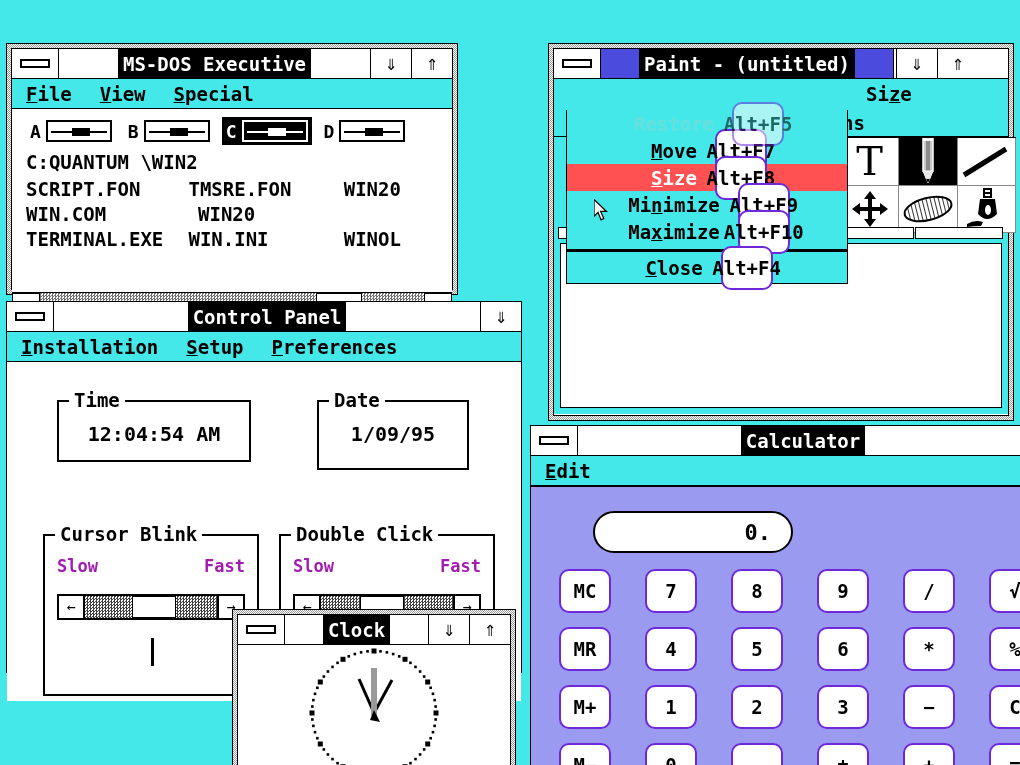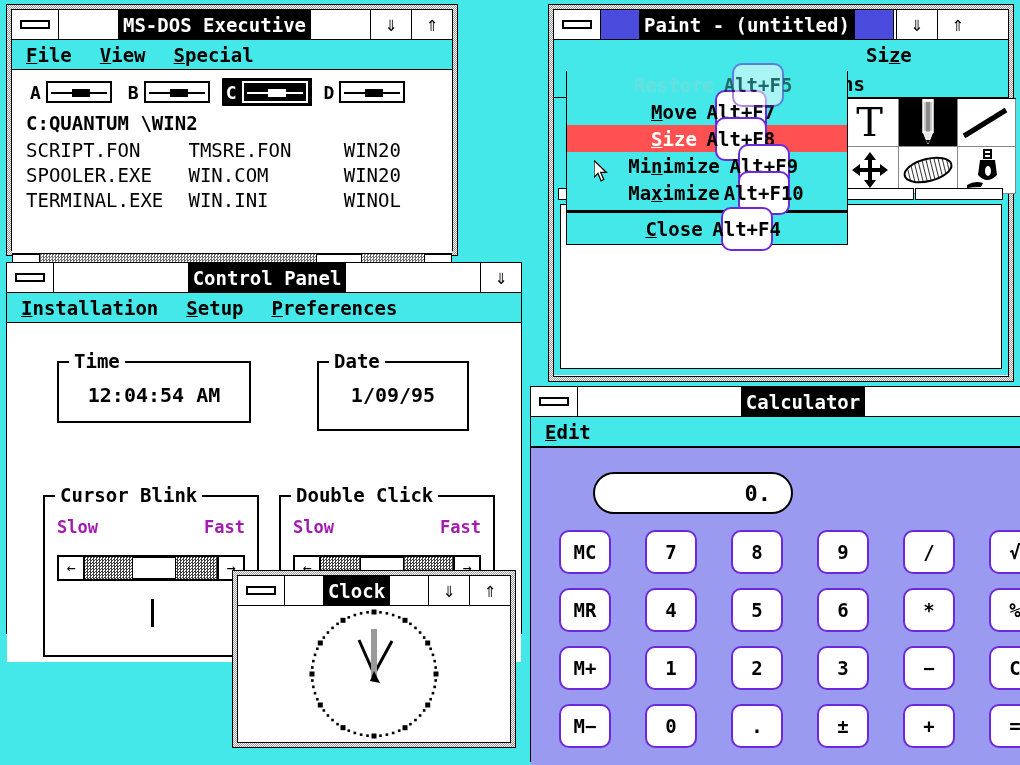--- a/index.html
+++ b/index.html
@@ -4,21 +4,21 @@
 <title>Windows 1.x Desktop</title>
 <style>
   html,body{margin:0;padding:0;}
   body{
     width:1020px;height:765px;
     background:#45e8e8;
     font-family:"DejaVu Sans Mono","Liberation Mono",monospace;
     overflow:hidden;
     position:relative;
   }
-  .win{position:absolute;background:#fff;box-sizing:border-box;}
+  .win{position:absolute;background:#fff;box-sizing:border-box;margin-top:39px;}
 
   
   .frame{
     border:1px solid #000;
     background:#fff;
     box-sizing:border-box;
   }
   .outer{
     background:repeating-conic-gradient(#9a9a9a 0% 25%, #ffffff 0% 50%) 0 0/2px 2px;
     box-sizing:border-box;
@@ -88,21 +88,21 @@
   .drive .icon:before{
     content:"";position:absolute;left:3px;right:3px;top:9px;height:2px;background:#000;
   }
   .drive.sel .icon:before{background:#fff;}
   .drive .icon:after{
     content:"";position:absolute;left:24px;width:18px;top:6px;height:8px;background:#000;
   }
   .drive.sel .icon:after{background:#fff;}
   .path{font-size:19px;font-weight:bold;padding:6px 0 2px 14px;color:#000;}
   .filelist{
-    padding:2px 0 0 14px;font-size:19px;font-weight:normal;color:#000;
+    padding:2px 0 0 14px;font-size:19px;font-weight:bold;color:#000;
     line-height:25px;overflow:hidden;white-space:nowrap;
   }
   .filerow{display:flex;}
   .filerow span{display:inline-block;}
   .fc1{width:180px;}
   .fc2{width:172px;}
   .fc3{width:120px;}
   .hscroll{
     position:absolute;left:0;right:0;bottom:0;height:26px;
     border-top:1px solid #000;
@@ -274,21 +274,20 @@
         </div>
       </div>
       <div class="path">C:QUANTUM \WIN2</div>
       <div class="filelist">
         <div class="filerow">
           <span class="fc1">SCRIPT.FON</span>
           <span class="fc2">TMSRE.FON</span>
           <span class="fc3">WIN20</span>
         </div>
         <div class="filerow">
-          <span class="fc1">SPOOLER.EXE</span>
           <span class="fc2">WIN.COM</span>
           <span class="fc3">WIN20</span>
         </div>
         <div class="filerow">
           <span class="fc1">TERMINAL.EXE</span>
           <span class="fc2">WIN.INI</span>
           <span class="fc3">WINOL</span>
         </div>
       </div>
       <div class="hscroll">

